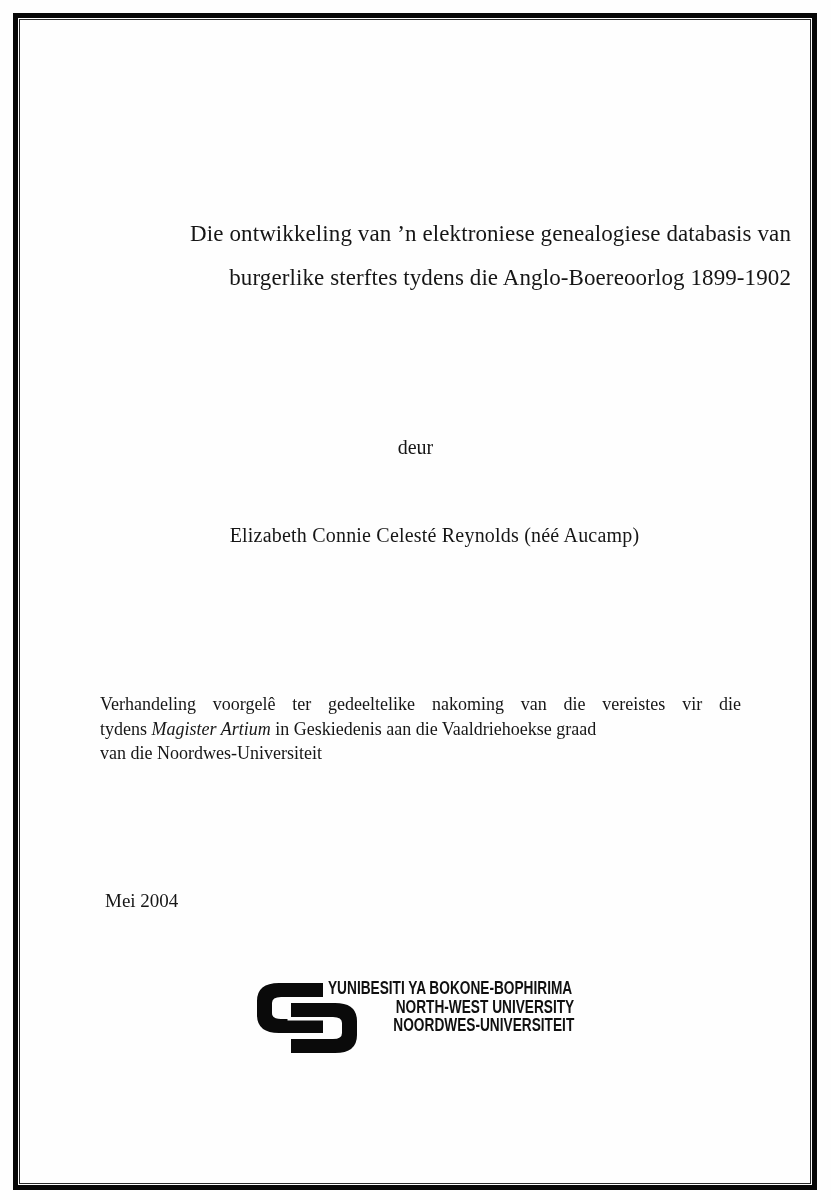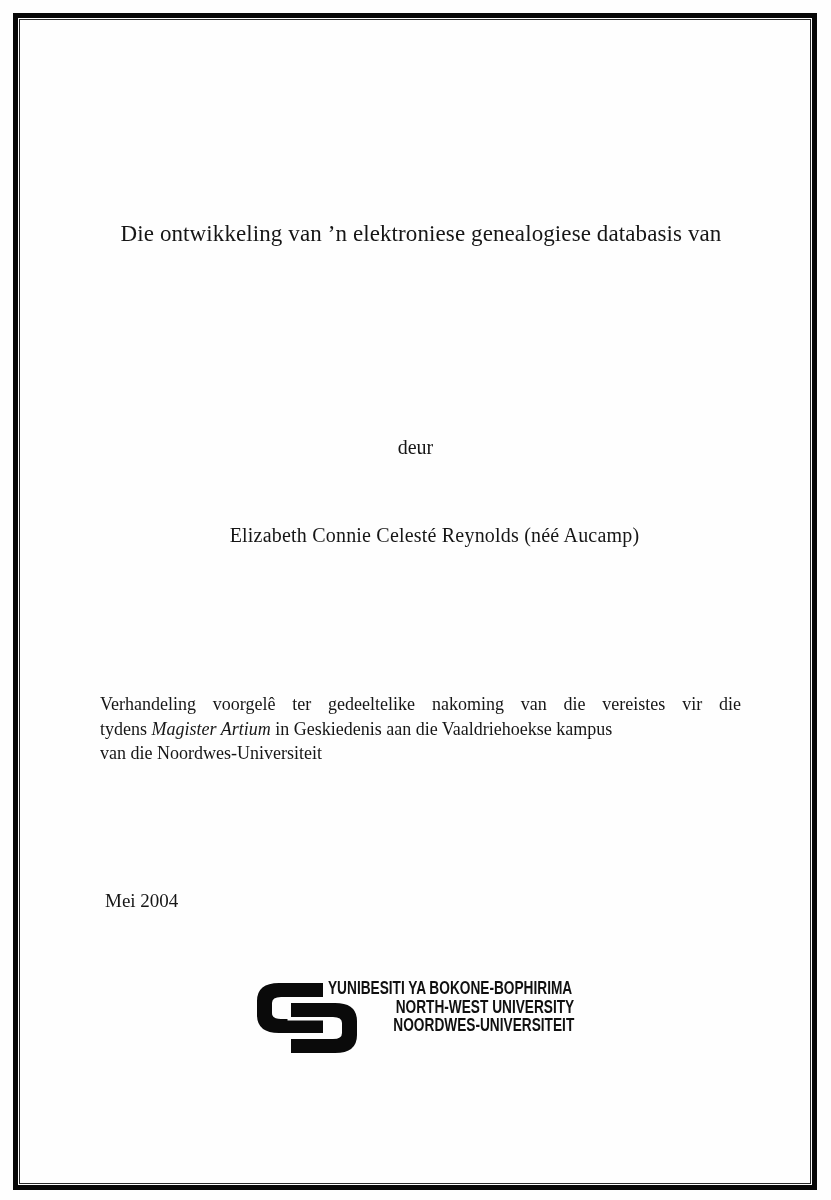--- a/index.html
+++ b/index.html
@@ -23,21 +23,21 @@
   }
   .frame-inner {
     position: absolute;
     inset: 1px;
     border: 1px solid #2a2a2a;
   }
   .thesis-title {
     position: absolute;
     left: 51px; right: 40px;
     top: 212px;
-    text-align: center;
+    text-align: right;
     font-size: 23px;
     line-height: 44px;
     letter-spacing: 0.1px;
   }
   .byline {
     position: absolute;
     left: 0; right: 0;
     top: 436px;
     text-align: center;
     font-size: 20px;
@@ -101,29 +101,30 @@
 </style>
 </head>
 <body>
 
 <div class="frame">
   <div class="frame-inner"></div>
 </div>
 
 <div class="thesis-title">
   <div>Die ontwikkeling van ’n elektroniese genealogiese databasis van</div>
+  <div>burgerlike sterftes tydens die Anglo-Boereoorlog 1899-1902</div>
 </div>
 
 <div class="byline">deur</div>
 
 <div class="author">Elizabeth Connie Celesté Reynolds (néé Aucamp)</div>
 
 <div class="statement">
   <div class="justify-full">Verhandeling voorgelê ter gedeeltelike nakoming van die vereistes vir die</div>
-  <div><span>tydens </span><i>Magister Artium</i><span> in Geskiedenis aan die Vaaldriehoekse kampus</span></div>
+  <div><span>tydens </span><i>Magister Artium</i><span> in Geskiedenis aan die Vaaldriehoekse graad</span></div>
   <div>van die Noordwes-Universiteit</div>
 </div>
 
 <div class="supervisor-block">
   <div>Mei 2004</div>
 </div>
 
 <div class="logo">
   <svg class="logo-mark" width="100" height="72" viewBox="0 0 100 72" aria-hidden="true">
 

